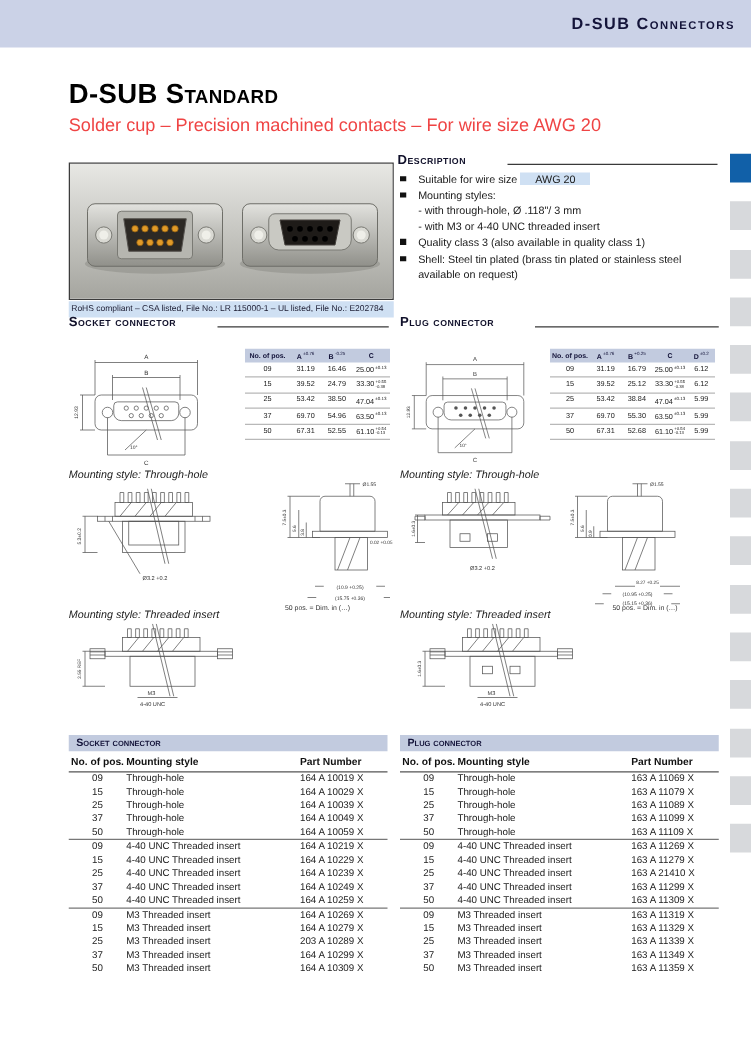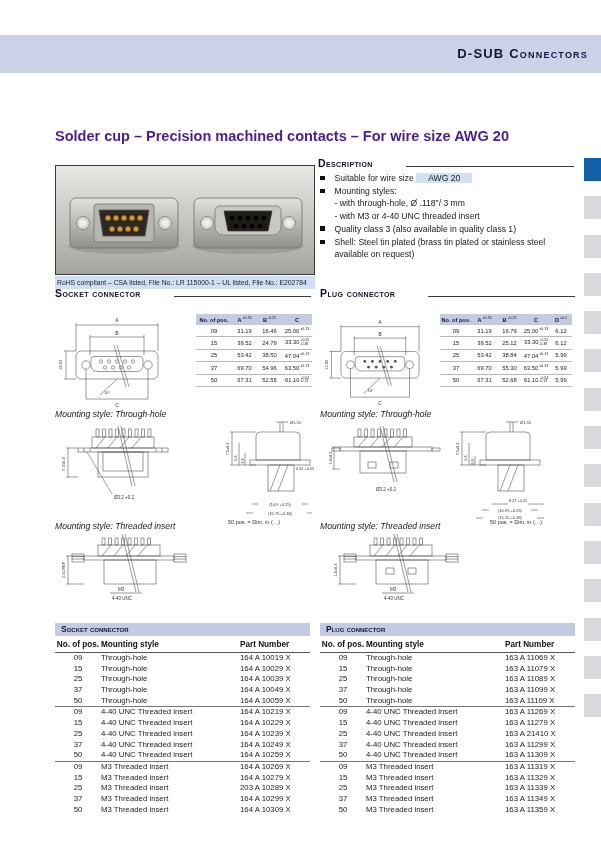--- a/index.html
+++ b/index.html
@@ -1,25 +1,25 @@
 <!DOCTYPE html>
 <html><head>
 <meta charset="utf-8">
 <style>
   html,body{margin:0;padding:0;background:#fff;}
   #page{position:relative;width:601px;height:778px;background:#fff;overflow:hidden;
-        font-family:"Liberation Sans",sans-serif;color:#222;margin-top:35px;}
+        font-family:"Liberation Sans",sans-serif;color:#222;}
   
   .header-bar{position:absolute;left:0;top:0;width:601px;height:38px;background:#cbd2e7;}
   .header-bar .hlabel{position:absolute;right:13px;top:0;line-height:38px;
         font-variant:small-caps;font-weight:bold;font-size:13px;letter-spacing:1.2px;color:#14143a;}
   
   .page-title{position:absolute;left:55px;top:62px;font-variant:small-caps;font-weight:bold;
         font-size:22px;letter-spacing:.3px;color:#000;}
-  .page-subtitle{position:absolute;left:55px;top:93px;font-size:14.5px;color:#4c1d95;font-weight:bold;}
+  .page-subtitle{position:absolute;left:55px;top:93px;font-size:14.5px;color:#ef4444;}
   
   .photo{position:absolute;left:55px;top:130px;width:260px;height:110px;border:1px solid #3c3c3c;box-sizing:border-box;}
   .rohs{position:absolute;left:55px;top:241px;width:260px;height:13px;background:#cfe0f3;
         font-size:6.8px;line-height:13px;color:#1a1a30;white-space:nowrap;padding-left:2px;box-sizing:border-box;}
   
   .sec-head{position:absolute;display:flex;align-items:flex-end;font-variant:small-caps;
         font-weight:bold;font-size:10.5px;letter-spacing:.4px;color:#10102a;gap:28px;}
   .sec-head .rule{flex:1;border-bottom:1px solid #3a3a3a;margin:0 0 2px 5px;}
   
   .desc-body{position:absolute;left:318px;top:137px;width:256px;}
@@ -67,20 +67,21 @@
 </style>
 </head>
 <body>
 
 <div id="page">
 
   <div class="header-bar">
     <span class="hlabel">D-SUB Connectors</span>
   </div>
 
+  <div class="page-title">D-SUB Standard</div>
   <div class="page-subtitle">Solder cup – Precision machined contacts – For wire size AWG 20</div>
 
   <div class="photo">
     <svg width="258" height="108" viewBox="0 0 258 108">
       <defs>
         <linearGradient id="pbg" x1="0" y1="0" x2="0" y2="1">
           <stop offset="0" stop-color="#e8e8e4"></stop>
             <stop offset="1" stop-color="#a5a59f"></stop>
         </linearGradient>
         <linearGradient id="met" x1="0" y1="0" x2="0" y2="1">

